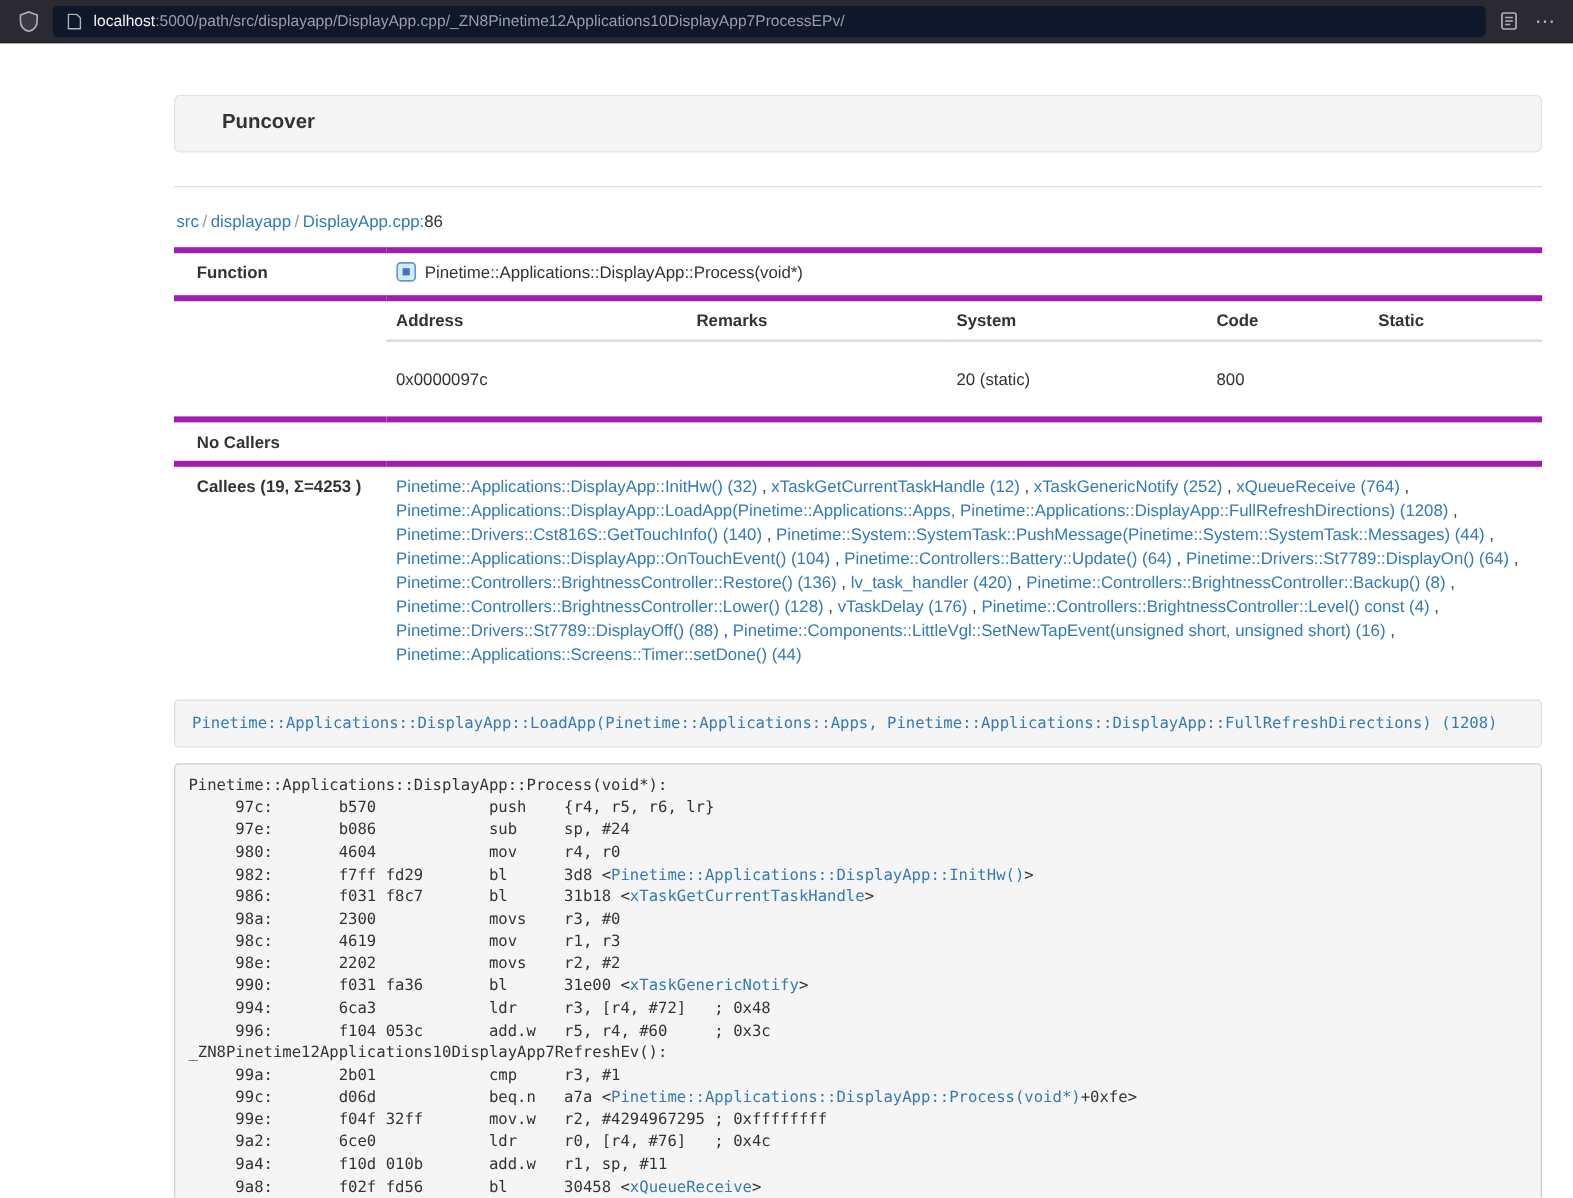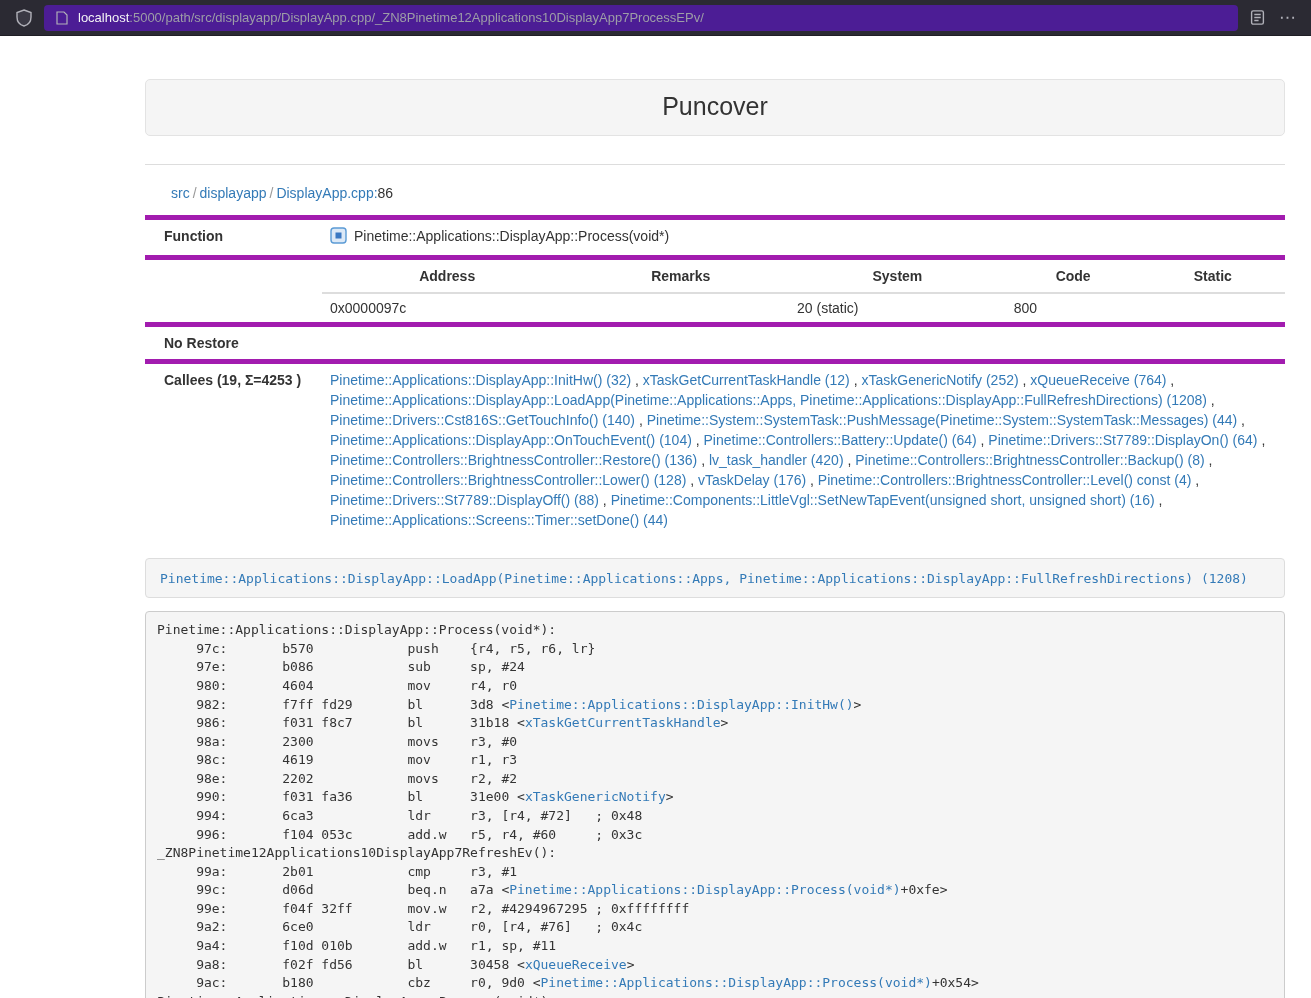--- a/index.html
+++ b/index.html
@@ -4,47 +4,47 @@
 <style>
   html,body{margin:0;padding:0;}
   body{width:1311px;height:998px;overflow:hidden;background:#fff;
        font-family:"Liberation Sans","DejaVu Sans",sans-serif;color:#333;}
 
   
   .toolbar{height:35px;background:#2b2a33;border-bottom:1px solid #1f1e25;
            display:flex;align-items:center;padding:0 12px 0 14px;gap:10px;}
   .tb-btn{background:none;border:none;padding:2px;display:flex;align-items:center;
           justify-content:center;cursor:pointer;color:#b1b1b9;}
-  .urlbar{flex:1;height:26px;background:#4c1d95;border-radius:4px;display:flex;
+  .urlbar{flex:1;height:26px;background:#0f172a;border-radius:4px;display:flex;
           align-items:center;padding:0 10px;gap:8px;overflow:hidden;cursor:text;}
   .url-text{font-size:13px;white-space:nowrap;color:#9d9da7;}
   .url-text .host{color:#f4f4f5;}
   .menu-dots{font-size:17px;color:#b1b1b9;letter-spacing:1px;line-height:1;}
 
   
   .container{width:1140px;margin-left:145px;}
   .jumbotron{margin-top:43px;background:#f5f5f5;border:1px solid #e3e3e3;
              border-radius:5px;padding:12px 39px 14px;}
-  .jumbotron h1{margin:0;font-size:25px;font-weight:400;color:#333;text-align:center;}
+  .jumbotron h1{margin:0;font-size:17px;font-weight:700;color:#333;}
   hr{border:0;border-top:1px solid #ddd;margin:28px 0 0;}
   a{color:#337ab7;text-decoration:none;}
-  .breadcrumb{padding:20px 2px 12px;font-size:14px;margin-left:24px;}
+  .breadcrumb{padding:20px 2px 12px;font-size:14px;}
   .breadcrumb .sep{color:#999;padding:0 3px;}
   .breadcrumb .lineno{color:#333;}
 
   table.main{width:100%;border-collapse:collapse;font-size:14px;margin-top:2px;}
   table.main > tbody > tr > th,
   table.main > tbody > tr > td{border-top:5px solid #a21caf;padding:6px 8px;
       text-align:left;vertical-align:top;font-weight:normal;line-height:1.43;}
   table.main > tbody > tr > th.rowhdr{width:150px;font-weight:bold;padding-left:19px;}
   td.nopad{padding:0 !important;}
 
   table.stats{width:100%;border-collapse:collapse;font-size:14px;}
-  table.stats th{padding:6px 8px;text-align:center;border-bottom:2px solid #ddd;font-weight:bold;}
-  table.stats td{padding:4px 8px;}
+  table.stats th{padding:6px 8px;text-align:left;border-bottom:2px solid #ddd;font-weight:bold;}
+  table.stats td{padding:21px 8px;}
 
   .fn-icon{display:inline-block;vertical-align:-3px;margin-right:7px;}
   .callees-cell{line-height:1.45;}
 
   .well{margin-top:22px;background:#f5f5f5;border:1px solid #ddd;border-radius:4px;
         padding:10px 14px;}
   .well a{font-family:"DejaVu Sans Mono","Liberation Mono",monospace;font-size:13px;}
 
   pre.code{margin:13px 0 0;background:#f5f5f5;border:1px solid #ccc;border-radius:4px;
            padding:9px 11px;font-family:"DejaVu Sans Mono","Liberation Mono",monospace;
@@ -135,21 +135,21 @@
                 <td>20 (static)</td>
                 <td>800</td>
                 <td></td>
               </tr>
             </tbody>
           </table>
         </td>
       </tr>
 
       <tr>
-        <th class="rowhdr">No Restore</th>
+        <th class="rowhdr">No Callers</th>
         <td></td>
       </tr>
 
       <tr>
         <th class="rowhdr">Callees (19, Σ=4253 )</th>
         <td class="callees-cell"><a href="#">Pinetime::Applications::DisplayApp::InitHw() (32)</a> , <a href="#">xTaskGetCurrentTaskHandle (12)</a> , <a href="#">xTaskGenericNotify (252)</a> , <a href="#">xQueueReceive (764)</a> , <a href="#">Pinetime::Applications::DisplayApp::LoadApp(Pinetime::Applications::Apps, Pinetime::Applications::DisplayApp::FullRefreshDirections) (1208)</a> , <a href="#">Pinetime::Drivers::Cst816S::GetTouchInfo() (140)</a> , <a href="#">Pinetime::System::SystemTask::PushMessage(Pinetime::System::SystemTask::Messages) (44)</a> , <a href="#">Pinetime::Applications::DisplayApp::OnTouchEvent() (104)</a> , <a href="#">Pinetime::Controllers::Battery::Update() (64)</a> , <a href="#">Pinetime::Drivers::St7789::DisplayOn() (64)</a> , <a href="#">Pinetime::Controllers::BrightnessController::Restore() (136)</a> , <a href="#">lv_task_handler (420)</a> , <a href="#">Pinetime::Controllers::BrightnessController::Backup() (8)</a> , <a href="#">Pinetime::Controllers::BrightnessController::Lower() (128)</a> , <a href="#">vTaskDelay (176)</a> , <a href="#">Pinetime::Controllers::BrightnessController::Level() const (4)</a> , <a href="#">Pinetime::Drivers::St7789::DisplayOff() (88)</a> , <a href="#">Pinetime::Components::LittleVgl::SetNewTapEvent(unsigned short, unsigned short) (16)</a> , <a href="#">Pinetime::Applications::Screens::Timer::setDone() (44)</a></td>
       </tr>
     </tbody>
   </table>
 

